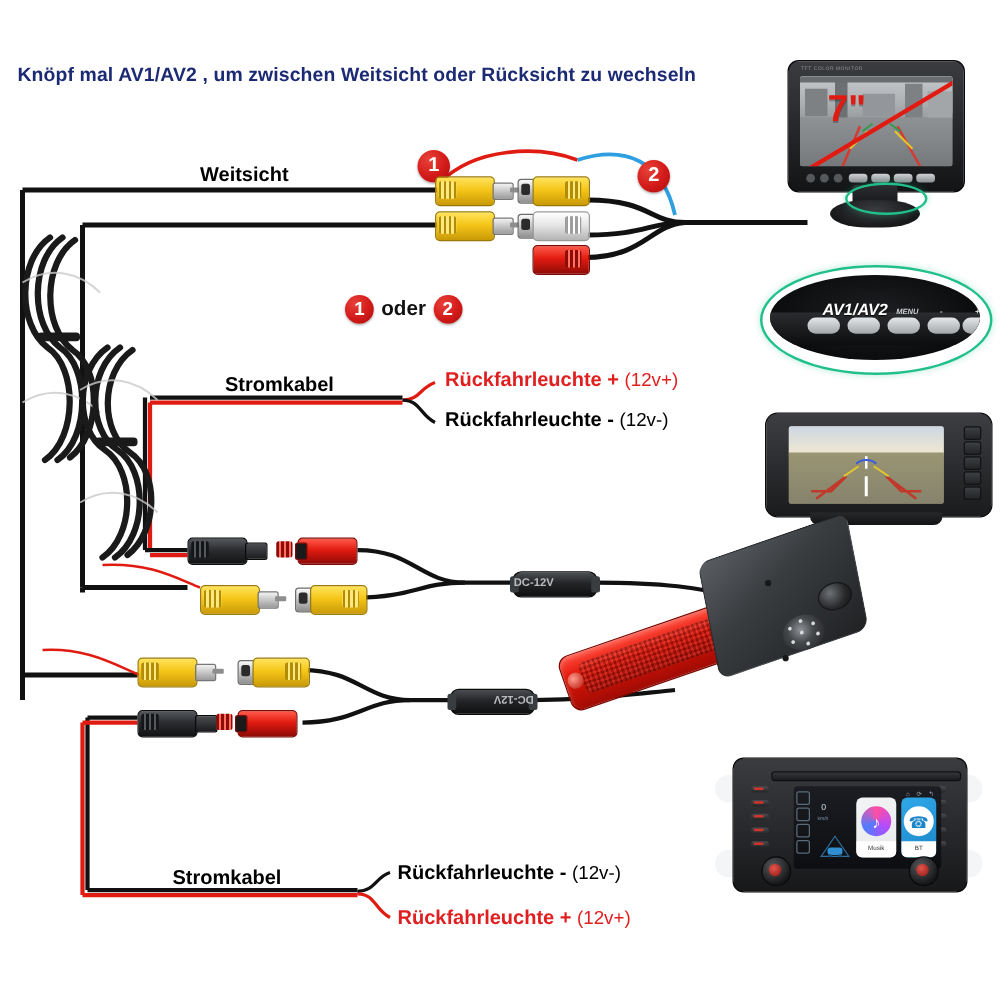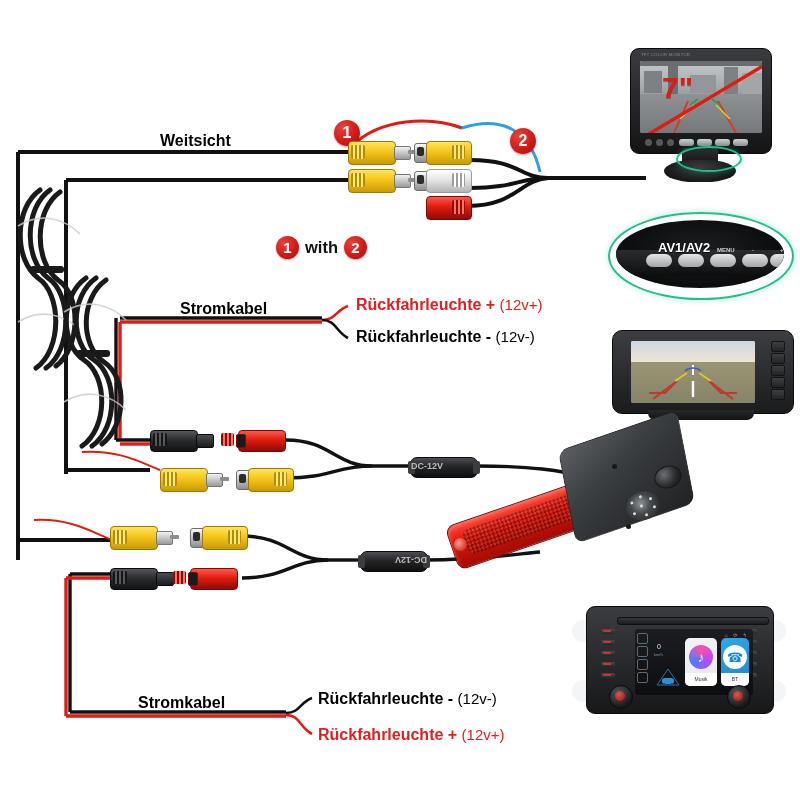--- a/index.html
+++ b/index.html
@@ -91,21 +91,21 @@
     background:linear-gradient(180deg,#cfd2d5,#8b8e91);}
   .mon7 .knob{position:absolute;top:1px;width:7px;height:7px;border-radius:50%;background:#55585b;}
   .stand{position:absolute;left:52px;top:100px;width:36px;height:16px;
     background:linear-gradient(180deg,#2c2e31,#141517);border-radius:3px;}
   .base{position:absolute;left:34px;top:112px;width:72px;height:22px;
     background:radial-gradient(ellipse at 50% 35%,#3a3d40 0%,#17181a 70%);
     border-radius:50%/60%;}
   .ell-green{position:absolute;border:2px solid #21c08a;border-radius:50%;box-shadow:0 0 6px #21c08a55;}
 
   
-  .avcall{position:absolute;left:608px;top:210px;width:184px;height:88px;}
+  .avcall{position:absolute;left:608px;top:210px;width:184px;height:88px;font-style:italic;}
   .avcall .inner{position:absolute;left:8px;top:10px;right:8px;bottom:10px;border-radius:50%;
     background:radial-gradient(ellipse at 50% 45%,#1d1f22 0%,#0b0c0d 70%,#000 100%);overflow:hidden;}
   .avcall .bar{position:absolute;left:0;right:0;top:44%;height:26px;
     background:linear-gradient(180deg,#2a2c2f,#0c0d0e);}
   .avcall .btn{position:absolute;top:50%;width:26px;height:13px;border-radius:7px;
     background:linear-gradient(180deg,#e4e7ea,#a3a6a9);}
   .avcall .av{position:absolute;left:42px;top:30%;color:#fff;font-weight:bold;font-size:13px;
     text-shadow:0 1px 1px #000;}
   .avcall .menu{position:absolute;color:#cfd2d5;font-size:6px;font-weight:bold;}
 
@@ -178,20 +178,21 @@
   .hu-carcard{position:absolute;left:4px;top:6px;width:34px;bottom:6px;color:#9fb6c9;font-size:5px;}
   .hu-statrow{position:absolute;right:4px;top:3px;color:#9aa7b3;font-size:5px;letter-spacing:2px;}
   .hu-iconcol{position:absolute;left:2px;top:4px;width:12px;bottom:4px;}
   .hu-ic{position:absolute;left:0;width:9px;height:9px;border-radius:2px;border:1px solid #5b6a78;}
 </style>
 </head>
 <body>
 
 <div id="stage">
 
+  <div class="abs hdr" style="left:14px;top:52px;">Knöpf mal AV1/AV2 , um zwischen Weitsicht oder Rücksicht zu wechseln</div>
 
   <svg class="abs" style="left:0;top:0;" width="800" height="800">
 
     <path d="M18,152 L18,560" stroke="#111" stroke-width="4" fill="none"></path>
     <path d="M18,152 L352,152" stroke="#111" stroke-width="4" fill="none"></path>
 
     <path d="M66,180 L66,470" stroke="#111" stroke-width="4" fill="none"></path>
     <path d="M66,180 L352,180" stroke="#111" stroke-width="4" fill="none"></path>
 
     <path d="M352,146 C380,118 430,116 462,128" stroke="#e01c12" stroke-width="3" fill="none"></path>
@@ -287,21 +288,21 @@
   <div class="abs" style="left:318px;top:726px;">
     <span class="lbl-red">Rückfahrleuchte +</span>
     <span class="lbl-red volt">(12v+)</span>
   </div>
 
   <div class="abs badge" style="left:334px;top:120px;">1</div>
   <div class="abs badge" style="left:510px;top:128px;">2</div>
 
   <div class="abs" style="left:276px;top:236px;display:flex;align-items:center;gap:6px;">
     <span class="badge sm">1</span>
-    <span class="mid">with</span>
+    <span class="mid">oder</span>
     <span class="badge sm">2</span>
   </div>
 
   <div class="rca-m" style="left:348px;top:141px;">
     <div class="rca-body"></div>
       <div class="rca-grip"></div>
       <div class="rca-pin"></div>
       <div class="rca-tip"></div>
   </div>
   <div class="rca-m" style="left:348px;top:169px;">

